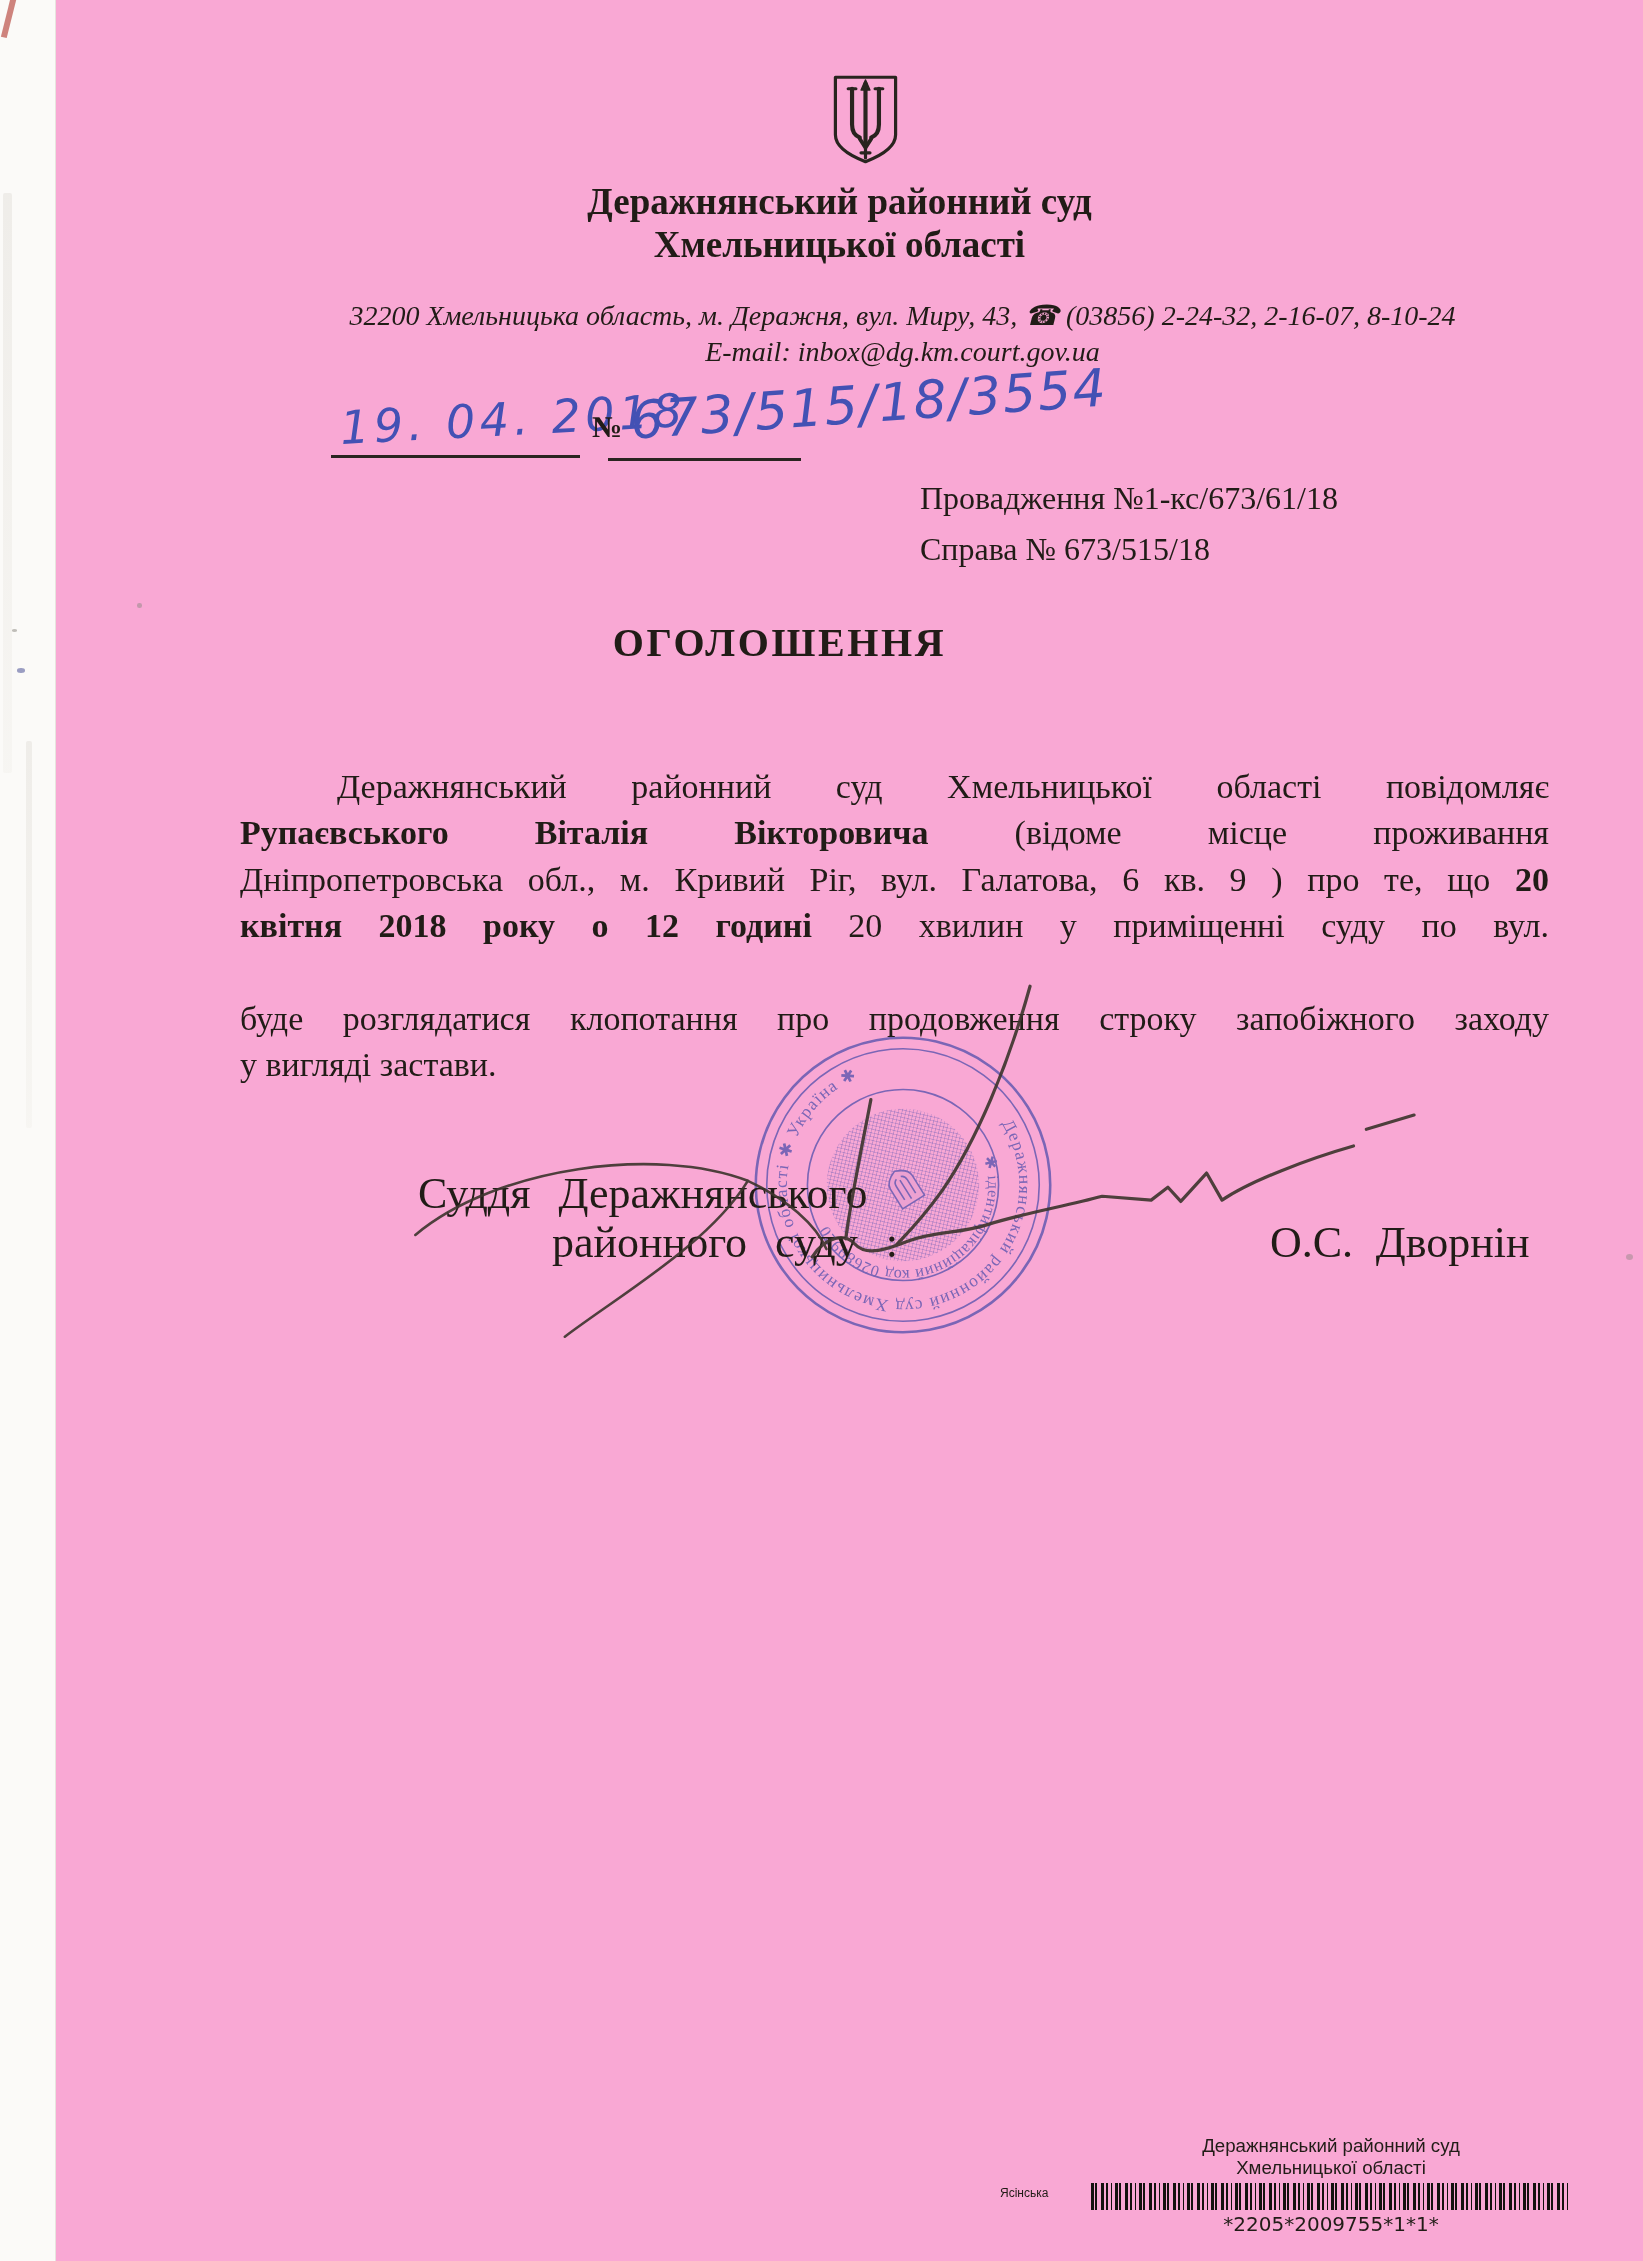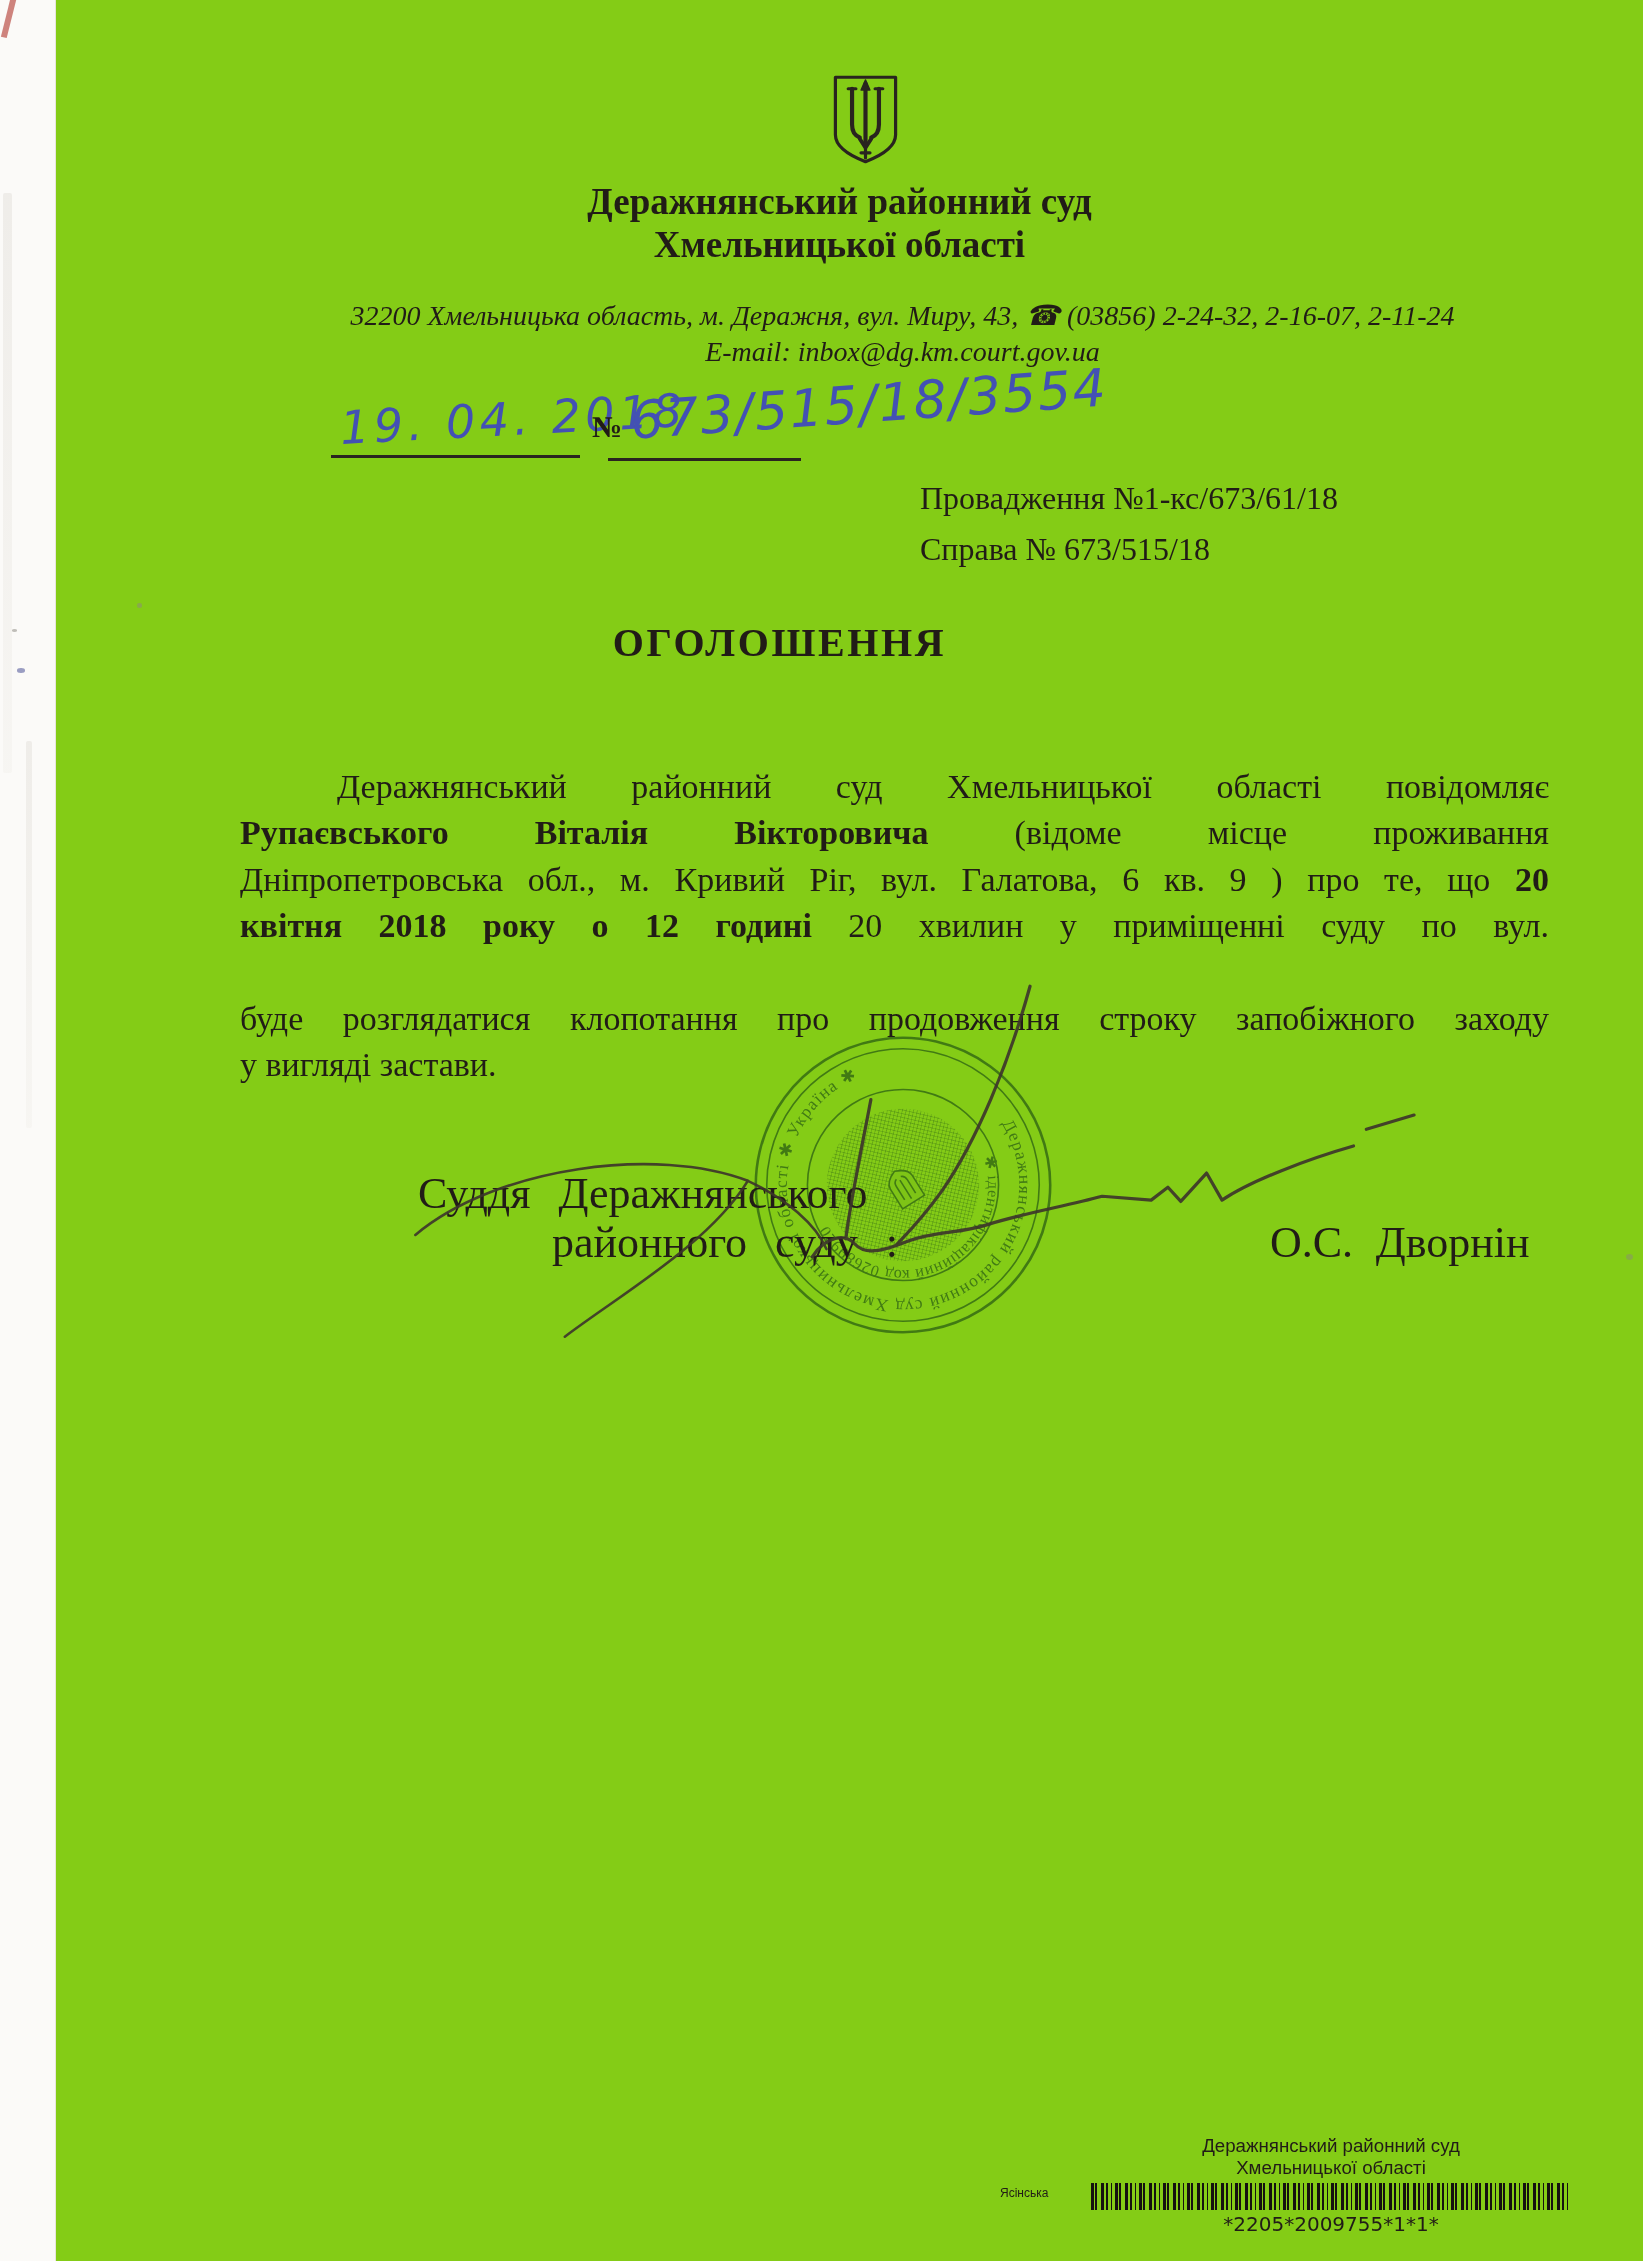--- a/index.html
+++ b/index.html
@@ -1,16 +1,16 @@
 <!DOCTYPE html>
 <html style="font-size:10.3px"><head>
 <meta charset="utf-8">
 <style>
   html,body{margin:0;padding:0;background:#888;}
-  #page{position:relative;width:1644px;height:2261px;background:#84cc16;overflow:hidden;
+  #page{position:relative;width:1644px;height:2261px;background:#f9a8d4;overflow:hidden;
         font-family:"Liberation Serif", serif;color:#211c17;}
   .abs{position:absolute;}
   
   .edge-strip{left:0;top:0;width:55px;height:2261px;background:#fbfaf8;border-right:1.3px solid #e7e4de;}
   .edge-streak{background:linear-gradient(#d8d4cd,#efede8);opacity:.35;border-radius:1.9px;}
   .corner-mark{left:6.4px;top:-5.2px;width:5.8px;height:43px;background:#b5433a;opacity:.65;transform:rotate(14deg);}
   .speck{border-radius:50%;}
   
   .court-name{left:356px;width:967px;text-align:center;font-weight:bold;font-size:37px;line-height:43px;}
   .addr{left:271px;width:1263px;text-align:center;font-style:italic;font-size:28px;line-height:36px;}
@@ -64,21 +64,21 @@
       <path d="M78 24 V80 Q78 96 66 100" stroke-width="6.5"></path>
       <path d="M30 24 H42 M72 24 H84" stroke-width="5"></path>
       <path d="M48 102 L57 116 L66 102" stroke-width="6"></path>
       <path d="M57 106 V132 M50 124 H64" stroke-width="5"></path>
     </g>
   </svg>
 
   <div class="abs court-name" style="top:180px;">Деражнянський районний суд</div>
   <div class="abs court-name" style="top:223px;">Хмельницької області</div>
 
-  <div class="abs addr" style="top:298px;">32200 Хмельницька область, м. Деражня, вул. Миру, 43, ☎ (03856) 2-24-32, 2-16-07, 2-11-24</div>
+  <div class="abs addr" style="top:298px;">32200 Хмельницька область, м. Деражня, вул. Миру, 43, ☎ (03856) 2-24-32, 2-16-07, 8-10-24</div>
   <div class="abs addr" style="top:334px;">E-mail:  inbox@dg.km.court.gov.ua</div>
 
   <div class="abs hand" style="left: 340px; top: 392px; font-size: 46px; transform: rotate(-3deg); color: rgb(67, 81, 180);">19. 04. 2018</div>
   <div class="abs uline" style="left:331px;top:455px;width:249px;"></div>
   <div class="abs nosign" style="left:592px;top:410px;">№</div>
   <div class="abs uline" style="left:608px;top:458px;width:193px;"></div>
   <div class="abs hand" style="left: 630px; top: 374px; font-size: 52px; letter-spacing: 1.9px; transform: rotate(-4deg); color: rgb(67, 81, 180);">673/515/18/3554</div>
 
   <div class="abs case-line" style="left:920px;top:480px;">Провадження №1-кс/673/61/18</div>
   <div class="abs case-line" style="left:920px;top:531px;">Справа  № 673/515/18</div>

